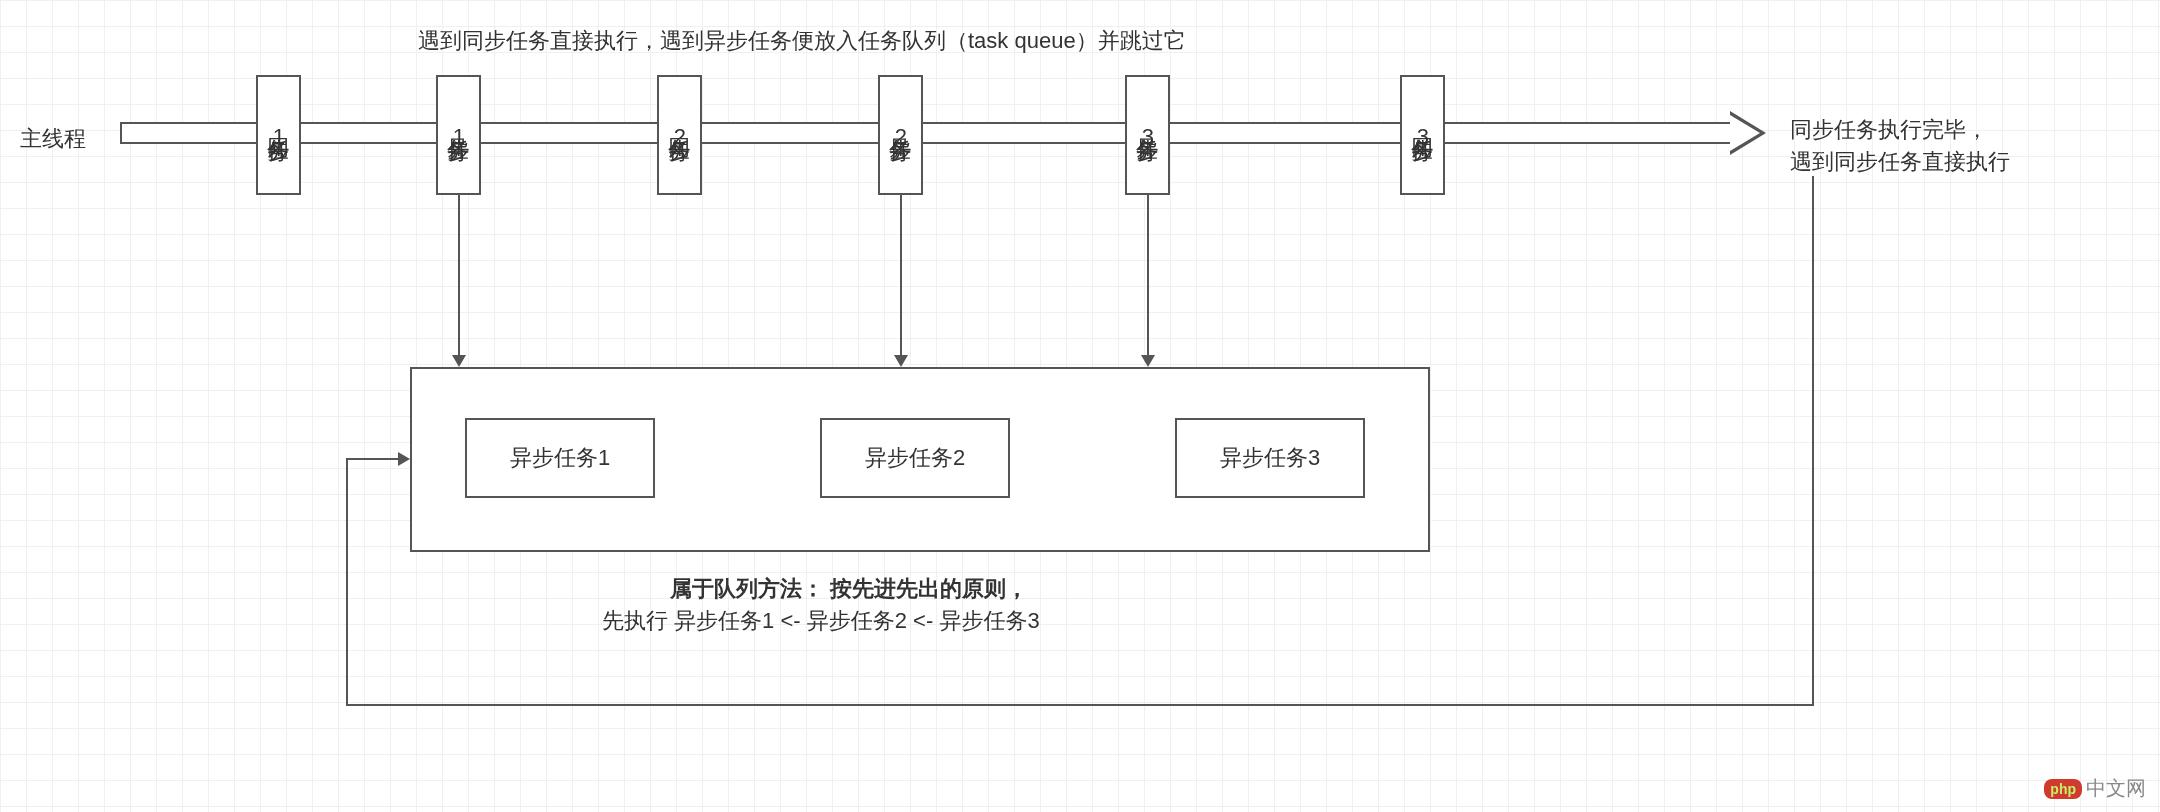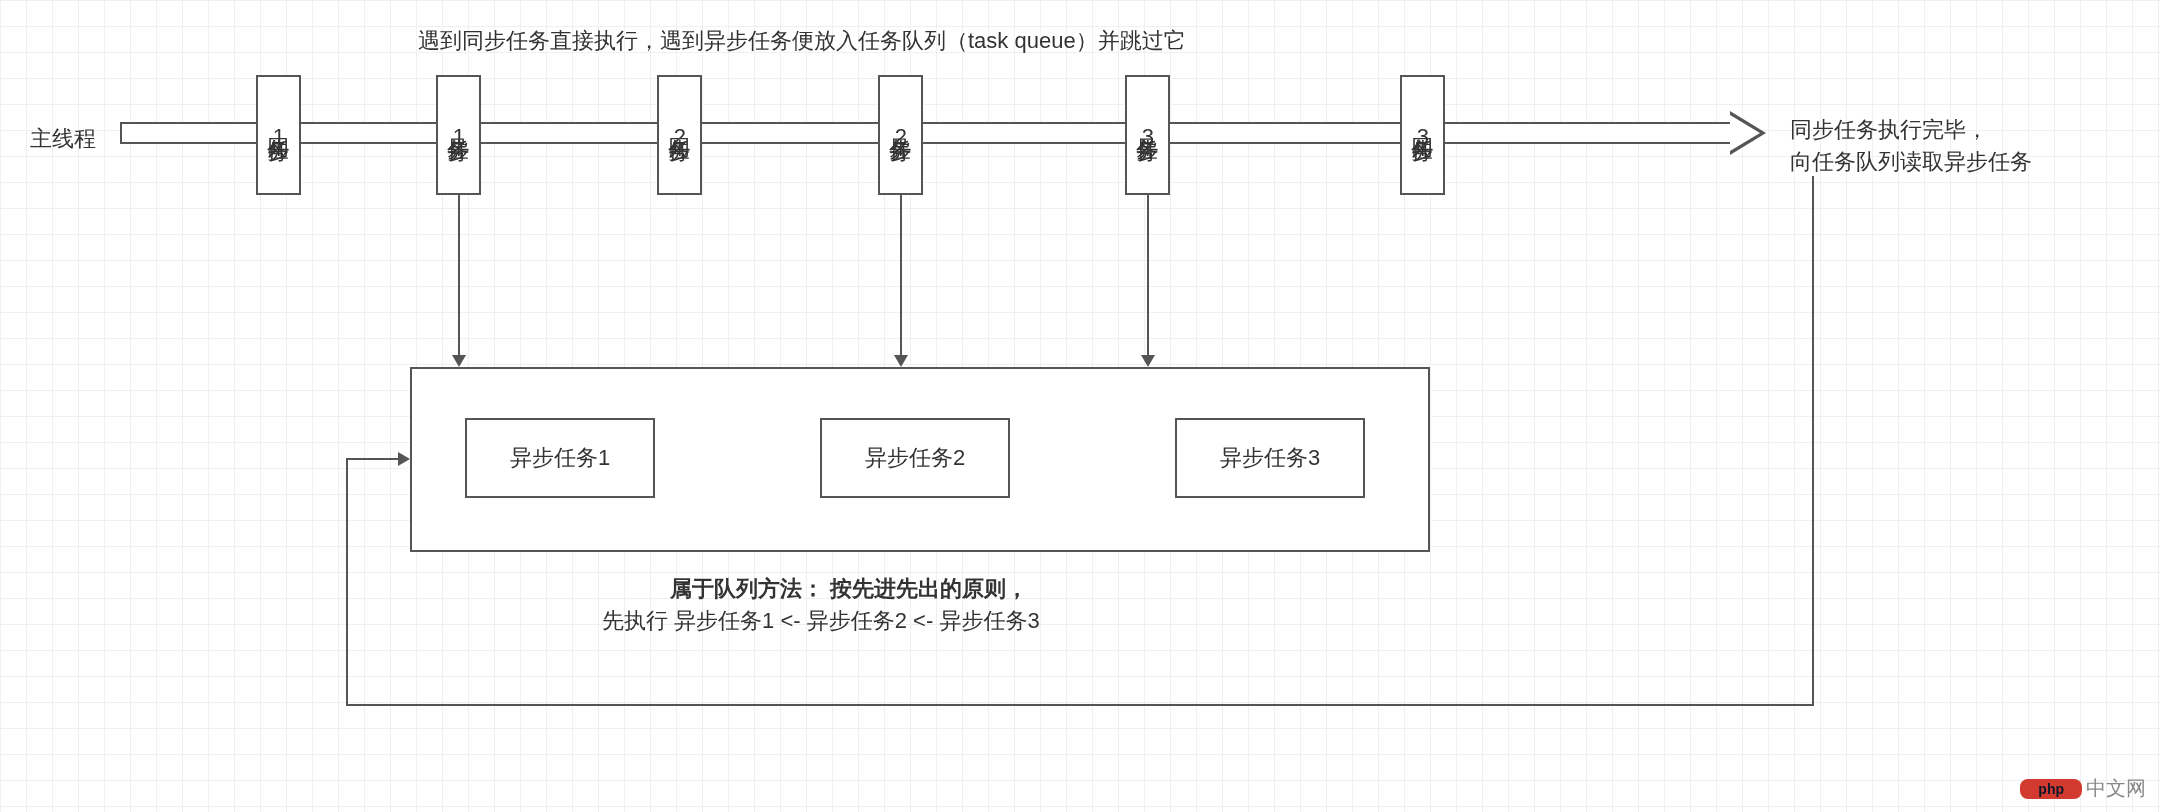--- a/index.html
+++ b/index.html
@@ -97,47 +97,47 @@
     position: absolute;
     right: 14px; bottom: 10px;
     font-size: 20px;
     color: #888;
     display: flex;
     align-items: center;
     gap: 4px;
   }
   .watermark .logo {
     background: #d33a2f;
-    color: #0f172a;
+    color: #bef264;
     font-size: 14px;
     font-weight: bold;
-    padding: 2px 18px;
+    padding: 2px 6px;
     border-radius: 8px;
   }
 </style>
 </head>
 <body>
 
 <div class="label" style="left:418px; top:24px;">遇到同步任务直接执行，遇到异步任务便放入任务队列（task queue）并跳过它</div>
 
-<div class="label" style="left:30px; top:122px;">主线程</div>
+<div class="label" style="left:20px; top:122px;">主线程</div>
 
 <div class="arrow-shaft" style="left:120px; top:122px; width:1610px; border-left:2px solid #555;"></div>
 
 <div class="arrow-head" style="left:1730px; top:111px;"></div>
 
 <div class="vbox" style="left:256px; top:75px; height:120px;">同步任务1</div>
 <div class="vbox" style="left:436px; top:75px; height:120px;">异步任务1</div>
 <div class="vbox" style="left:657px; top:75px; height:120px;">同步任务2</div>
 <div class="vbox" style="left:878px; top:75px; height:120px;">异步任务2</div>
 <div class="vbox" style="left:1125px; top:75px; height:120px;">异步任务3</div>
 <div class="vbox" style="left:1400px; top:75px; height:120px;">同步任务3</div>
 
 <div class="label" style="left:1790px; top:113px;text-align:right;">同步任务执行完毕，</div>
-<div class="label" style="left:1790px; top:145px;">向任务队列读取异步任务</div>
+<div class="label" style="left:1790px; top:145px;">遇到同步任务直接执行</div>
 
 <div class="thin-line" style="left:458px; top:195px; width:2px; height:162px;"></div>
 <div class="thin-arrow-down" style="left:452px; top:355px;"></div>
 
 <div class="thin-line" style="left:900px; top:195px; width:2px; height:162px;"></div>
 <div class="thin-arrow-down" style="left:894px; top:355px;"></div>
 
 <div class="thin-line" style="left:1147px; top:195px; width:2px; height:162px;"></div>
 <div class="thin-arrow-down" style="left:1141px; top:355px;"></div>
 

